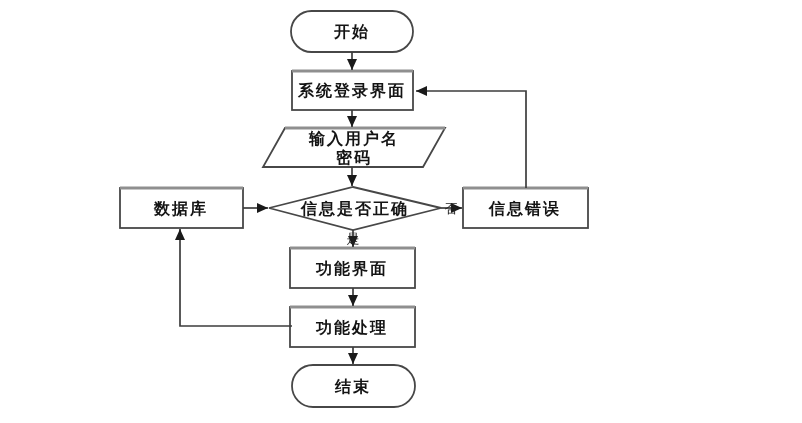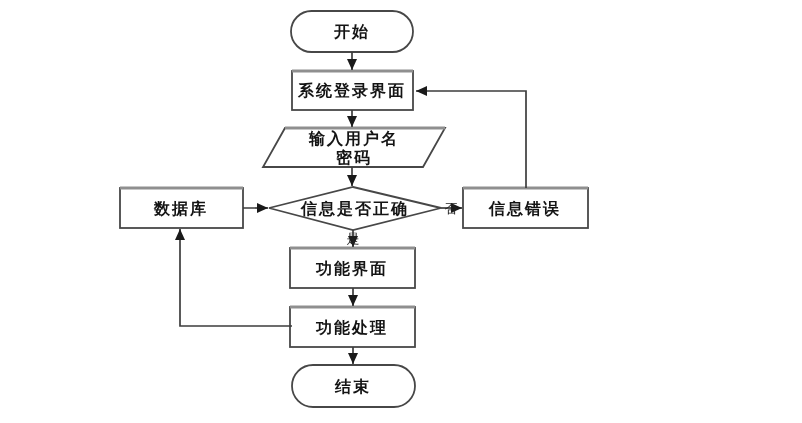--- a/index.html
+++ b/index.html
@@ -2,21 +2,20 @@
 <html><head>
 <meta charset="utf-8">
 <style>
   html, body { margin: 0; padding: 0; background: #ffffff; }
   .stage {
     position: relative;
     width: 802px;
     height: 423px;
     background: #ffffff;
     overflow: hidden;
-    border-radius: 7px;
   }
   svg { display: block; }
   .shape {
     fill: #ffffff;
     stroke: #474747;
     stroke-width: 1.8;
   }
   .topedge {
     stroke: #8f8f8f;
     stroke-width: 3;

